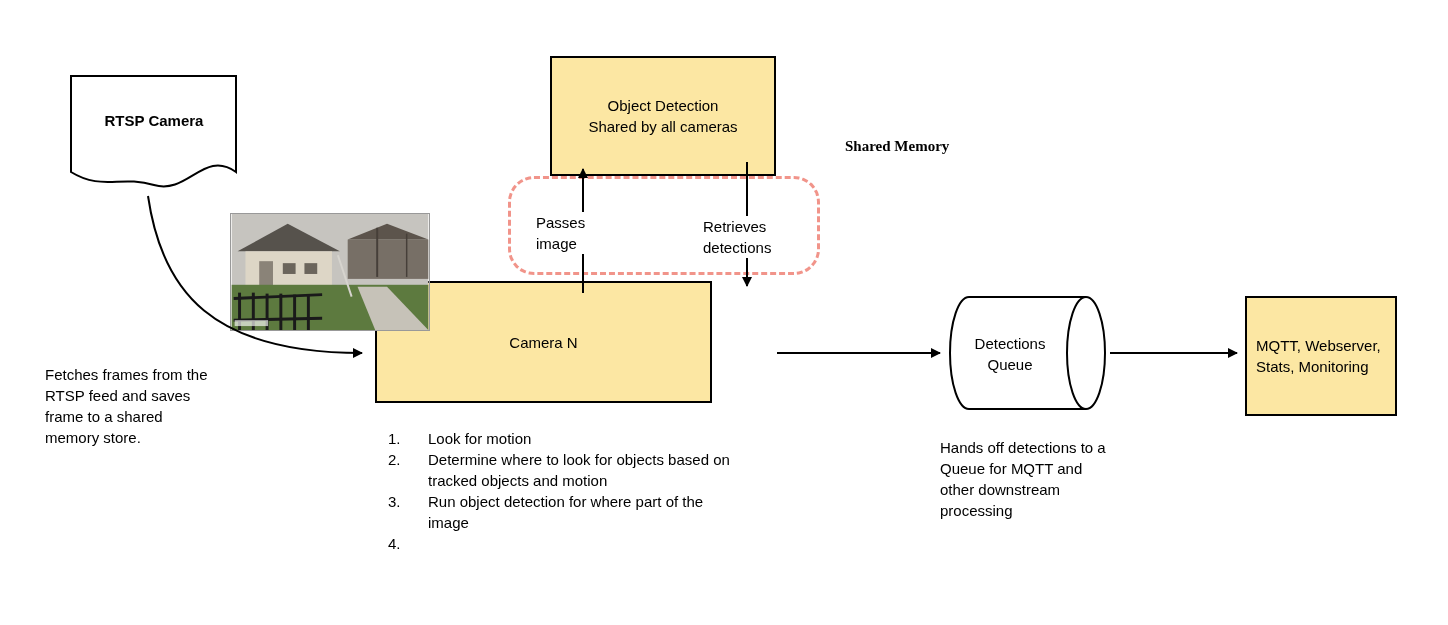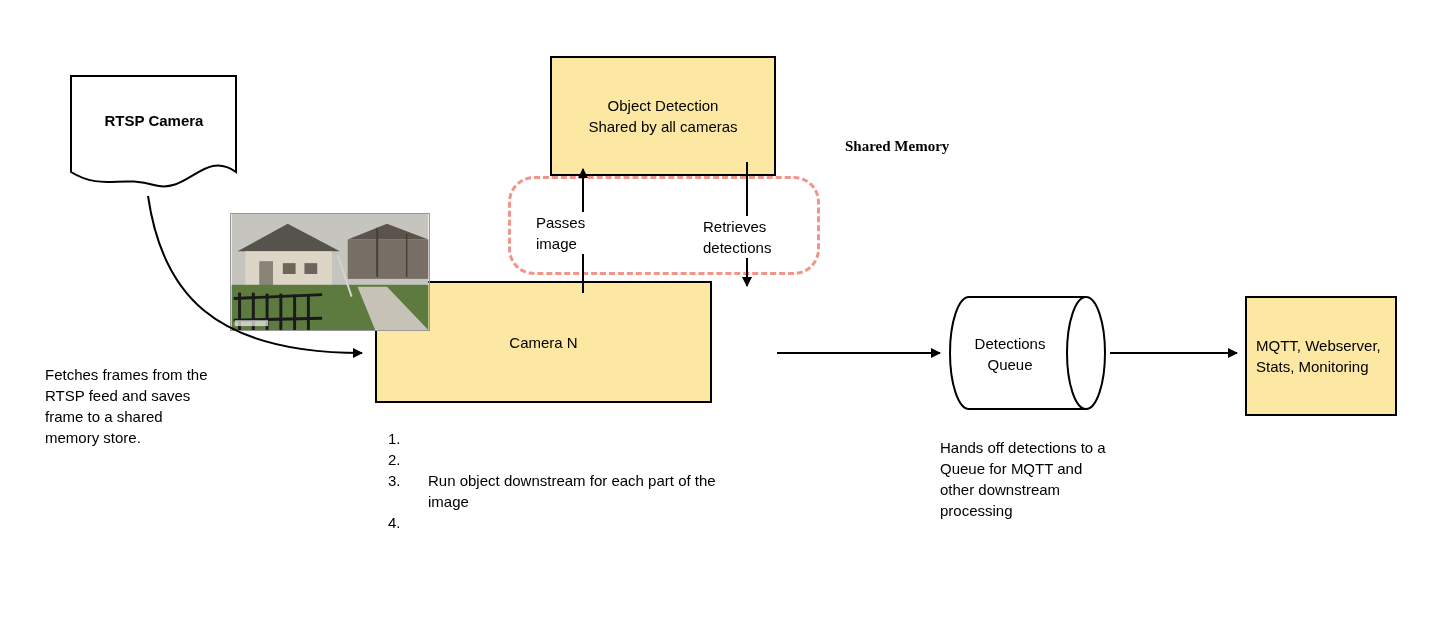--- a/index.html
+++ b/index.html
@@ -134,26 +134,28 @@
     <div class="bold">Shared Memory</div>
   </div>
 
   <div class="abs note z2" style="left:45px;top:354px;width:168px;margin-top:10px;">Fetches frames from the RTSP feed and saves frame to a shared memory store.</div>
 
   <div class="abs note z2" style="left:940px;top:437px;width:168px;">Hands off detections to a Queue for MQTT and other downstream processing</div>
 
   <div class="abs steps z2" style="left:378px;top:428px;width:380px;">
     <div class="step">
       <span class="step-num">1.</span>
+      <span class="step-text">Look for motion</span>
     </div>
     <div class="step">
       <span class="step-num">2.</span>
+      <span class="step-text">Determine where to look for objects based on tracked objects and motion</span>
     </div>
     <div class="step">
       <span class="step-num">3.</span>
-      <span class="step-text">Run object downstream for each part of the image</span>
+      <span class="step-text">Run object detection for where part of the image</span>
     </div>
     <div class="step">
       <span class="step-num">4.</span>
     </div>
   </div>
 
 </div>
 
 </body></html>

